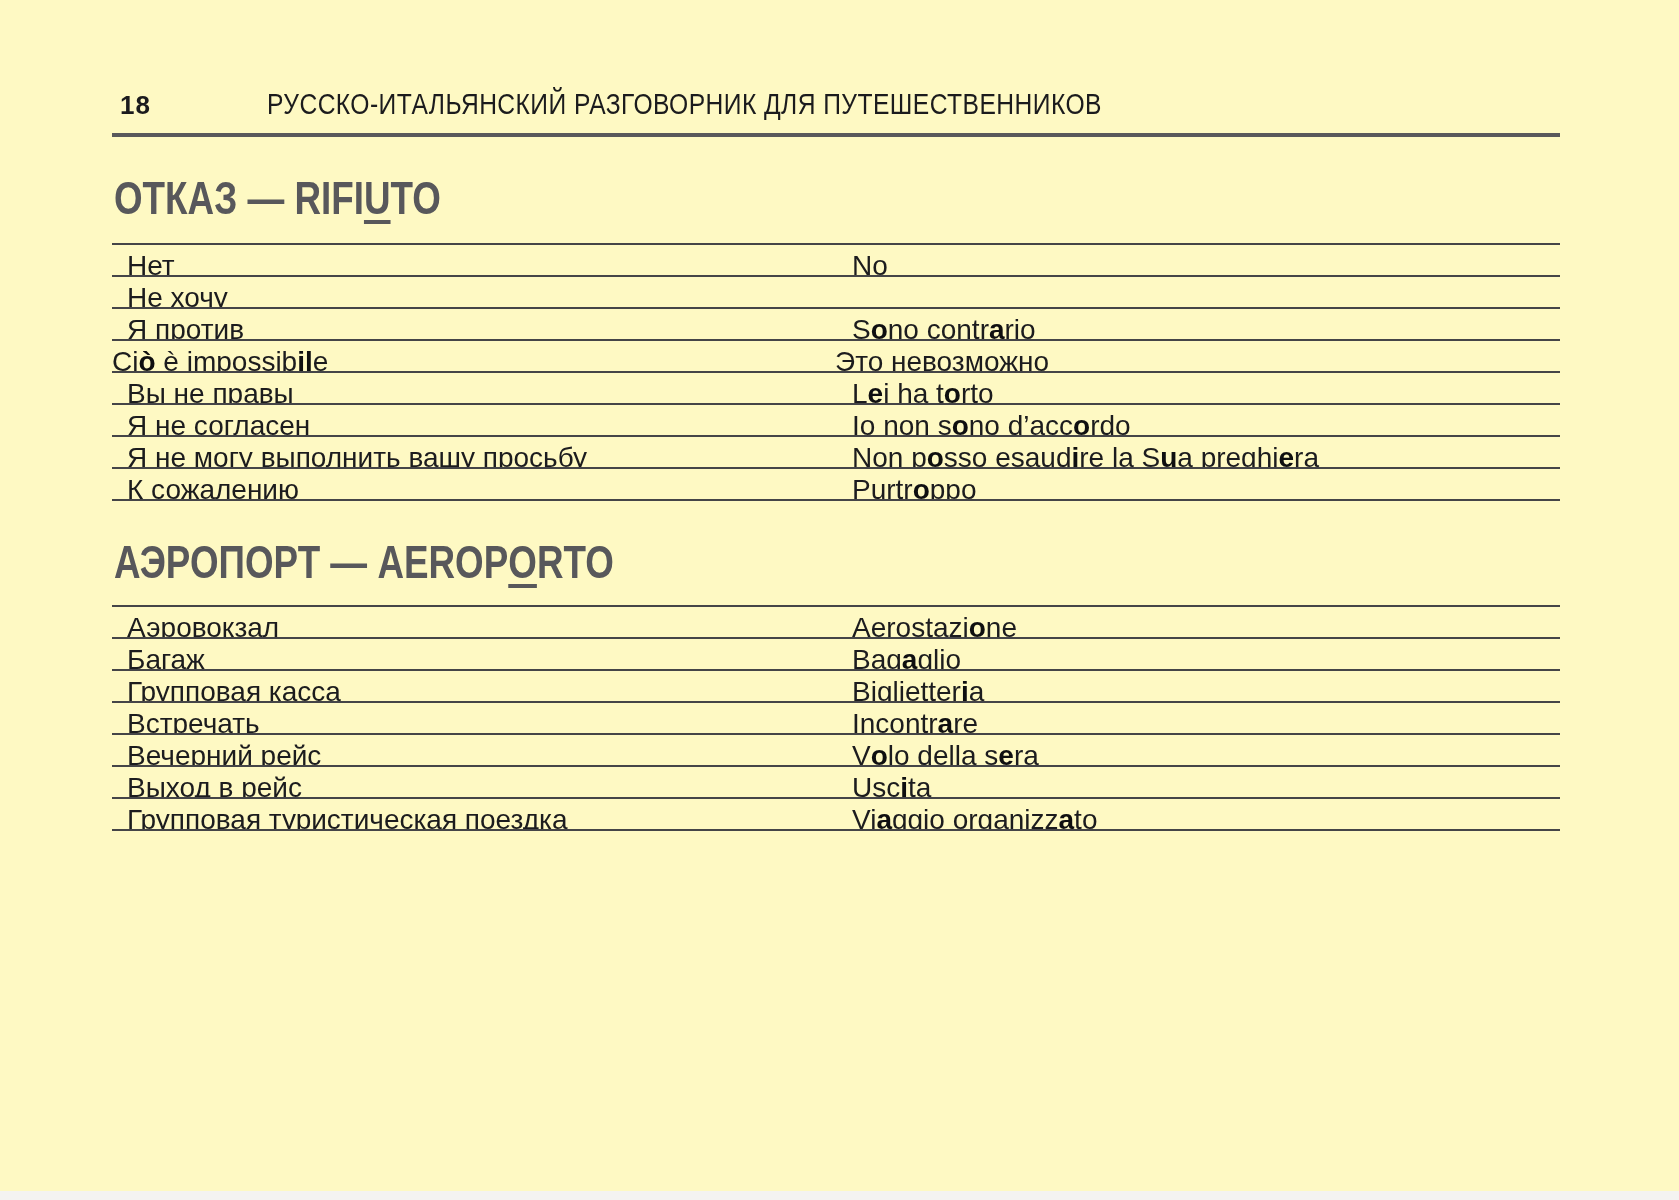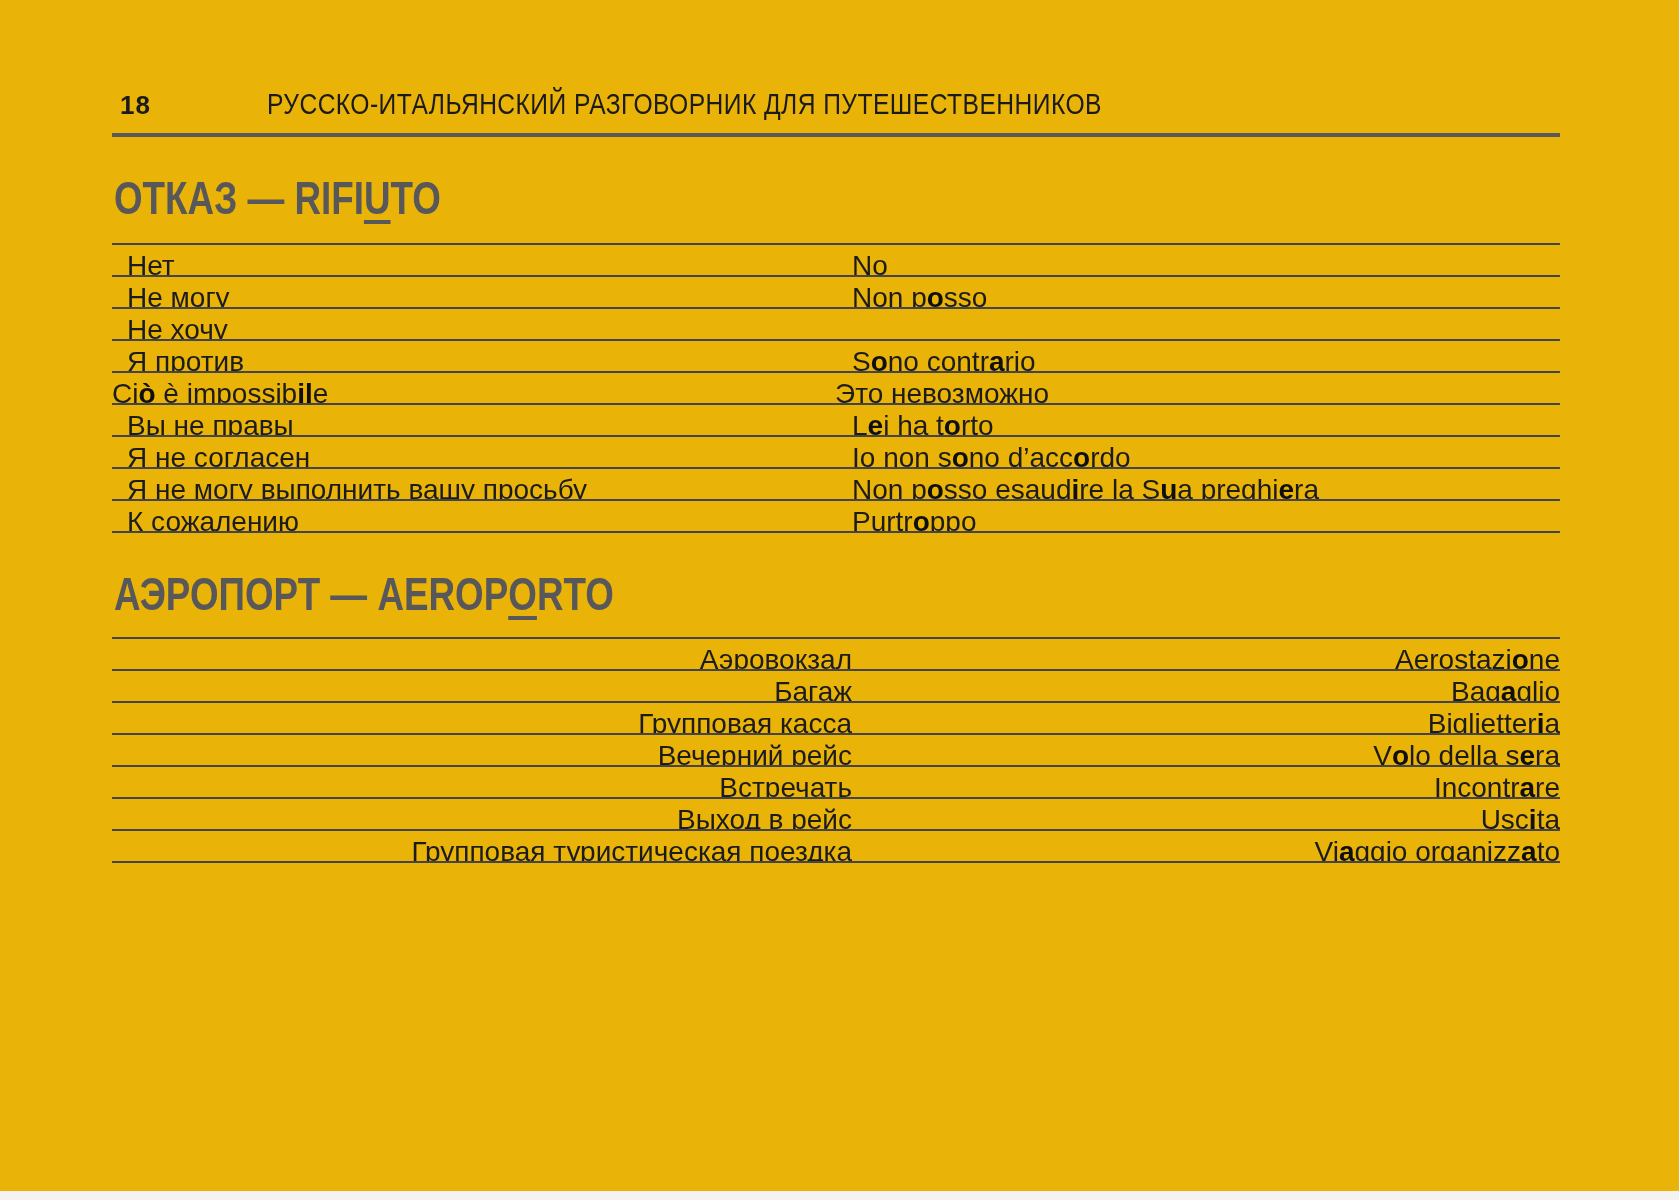--- a/index.html
+++ b/index.html
@@ -5,21 +5,21 @@
   html, body {
     margin: 0;
     padding: 0;
     background: #ffffff;
     font-family: "Liberation Sans", sans-serif;
   }
   .page {
     position: relative;
     width: 1679px;
     height: 1200px;
-    background: #eab308;
+    background: #fef9c3;
     overflow: hidden;
     color: #1c1c1e;
   }
   .content {
     position: absolute;
     left: 112px;
     top: 0;
     width: 1448px;
   }
   
@@ -86,21 +86,21 @@
     width: 740px;
     flex: 0 0 740px;
     padding-left: 15px;
     box-sizing: border-box;
   }
   .cell.it {
     flex: 1 1 auto;
   }
   .cell b { font-weight: 700; color: #0f0f10; }
   .sec-aeroporto { margin-top: 36px; }
-  .sec-aeroporto .phrase-table { margin-top: 10px; text-align: right; }
+  .sec-aeroporto .phrase-table { margin-top: 10px; }
   .sec-rifiuto .phrase-table { margin-top: 22px; }
   
   .page-bottom-edge {
     position: absolute;
     left: 0;
     bottom: 0;
     width: 100%;
     height: 9px;
     background: #f4f3f1;
   }
@@ -118,24 +118,20 @@
 
     <main id="sections-host">
   <section class="sec-rifiuto">
     <h2 class="section-title">ОТКАЗ — RIFI<span class="u">U</span>TO</h2>
     <div class="phrase-table">
   <div class="phrase-row">
     <div class="cell ru">Нет</div>
     <div class="cell it">No</div>
   </div>
 
-  <div class="phrase-row">
-    <div class="cell ru">Не могу</div>
-    <div class="cell it">Non p<b>o</b>sso</div>
-  </div>
 
   <div class="phrase-row">
     <div class="cell ru">Не хочу</div>
   </div>
 
   <div class="phrase-row">
     <div class="cell ru">Я против</div>
     <div class="cell it">S<b>o</b>no contr<b>a</b>rio</div>
   </div>
 
@@ -179,27 +175,27 @@
     <div class="cell ru">Багаж</div>
     <div class="cell it">Bag<b>a</b>glio</div>
   </div>
 
   <div class="phrase-row">
     <div class="cell ru">Групповая касса</div>
     <div class="cell it">Biglietter<b>i</b>a</div>
   </div>
 
   <div class="phrase-row">
+    <div class="cell ru">Встречать</div>
+    <div class="cell it">Incontr<b>a</b>re</div>
+  </div>
+
+  <div class="phrase-row">
     <div class="cell ru">Вечерний рейс</div>
     <div class="cell it">V<b>o</b>lo della s<b>e</b>ra</div>
-  </div>
-
-  <div class="phrase-row">
-    <div class="cell ru">Встречать</div>
-    <div class="cell it">Incontr<b>a</b>re</div>
   </div>
 
   <div class="phrase-row">
     <div class="cell ru">Выход в рейс</div>
     <div class="cell it">Usc<b>i</b>ta</div>
   </div>
 
   <div class="phrase-row">
     <div class="cell ru">Групповая туристическая поездка</div>
     <div class="cell it">Vi<b>a</b>ggio organizz<b>a</b>to</div>

